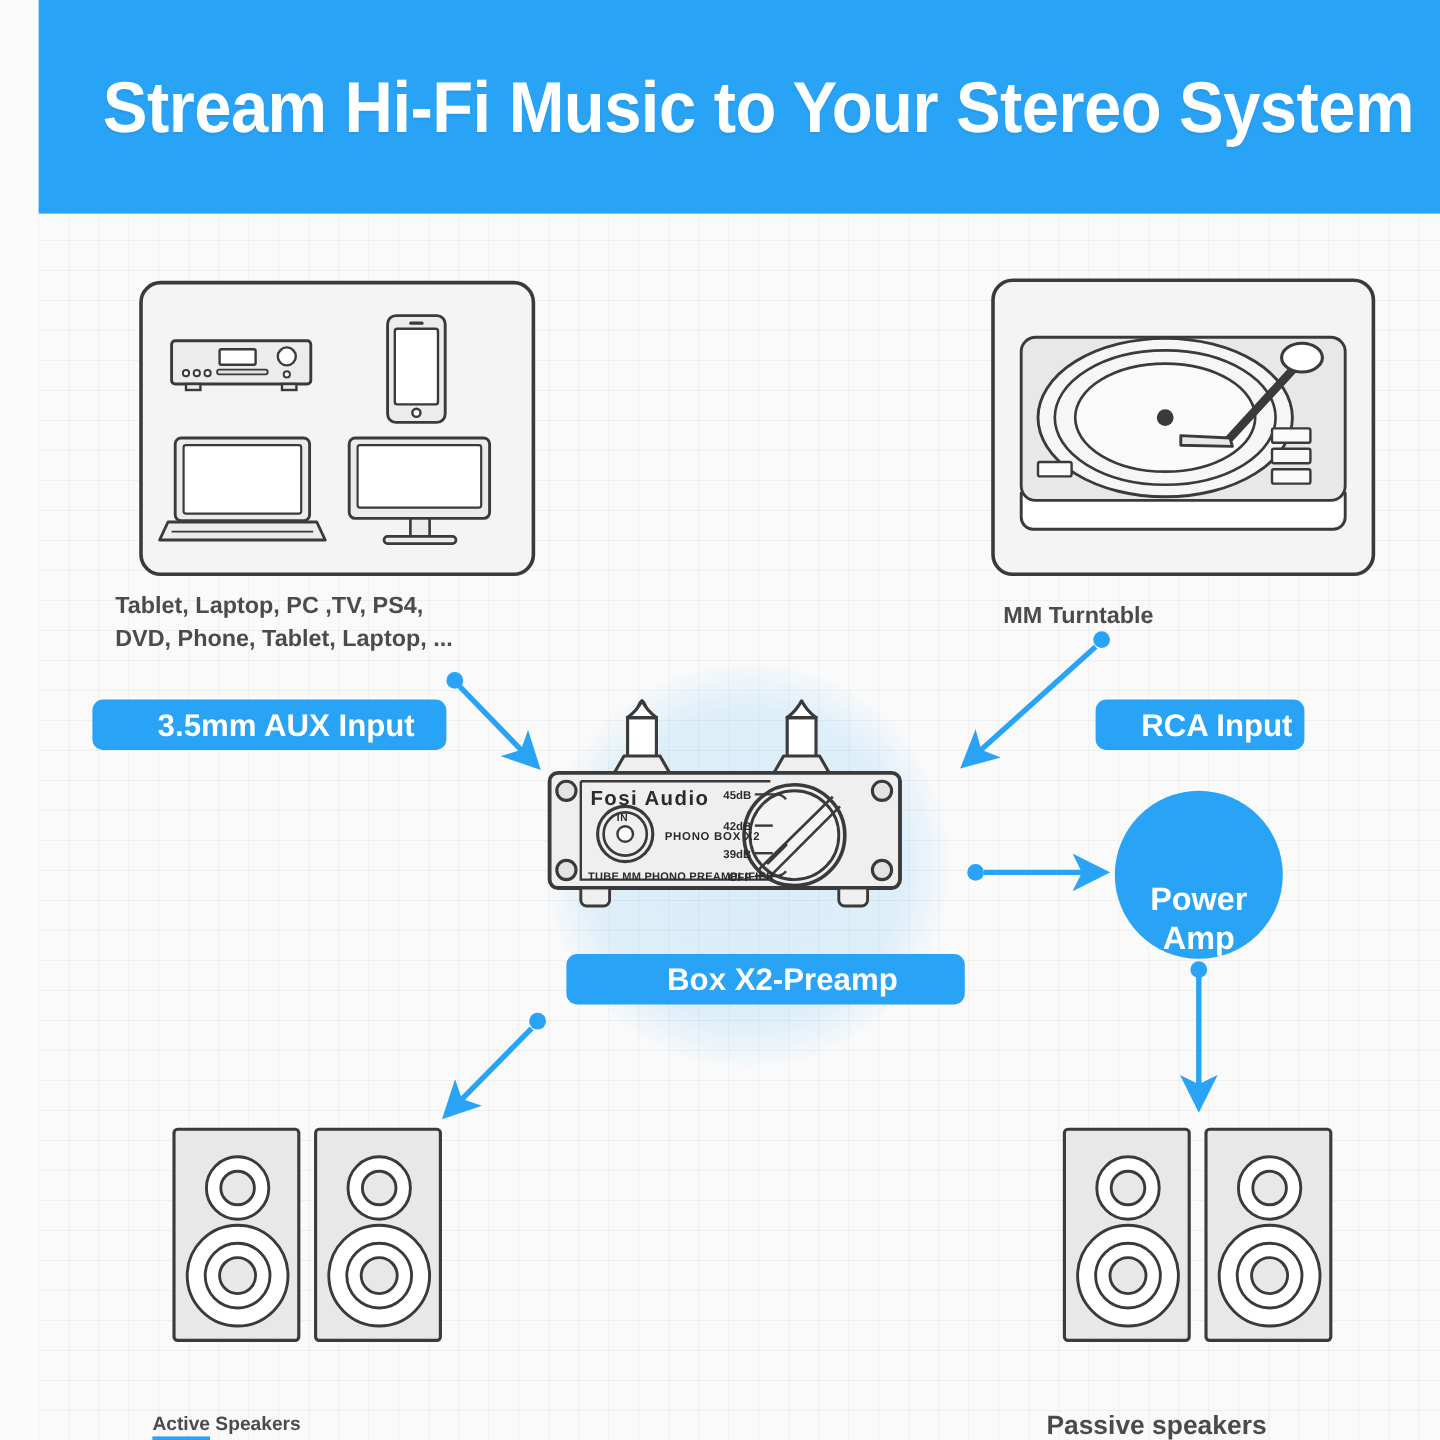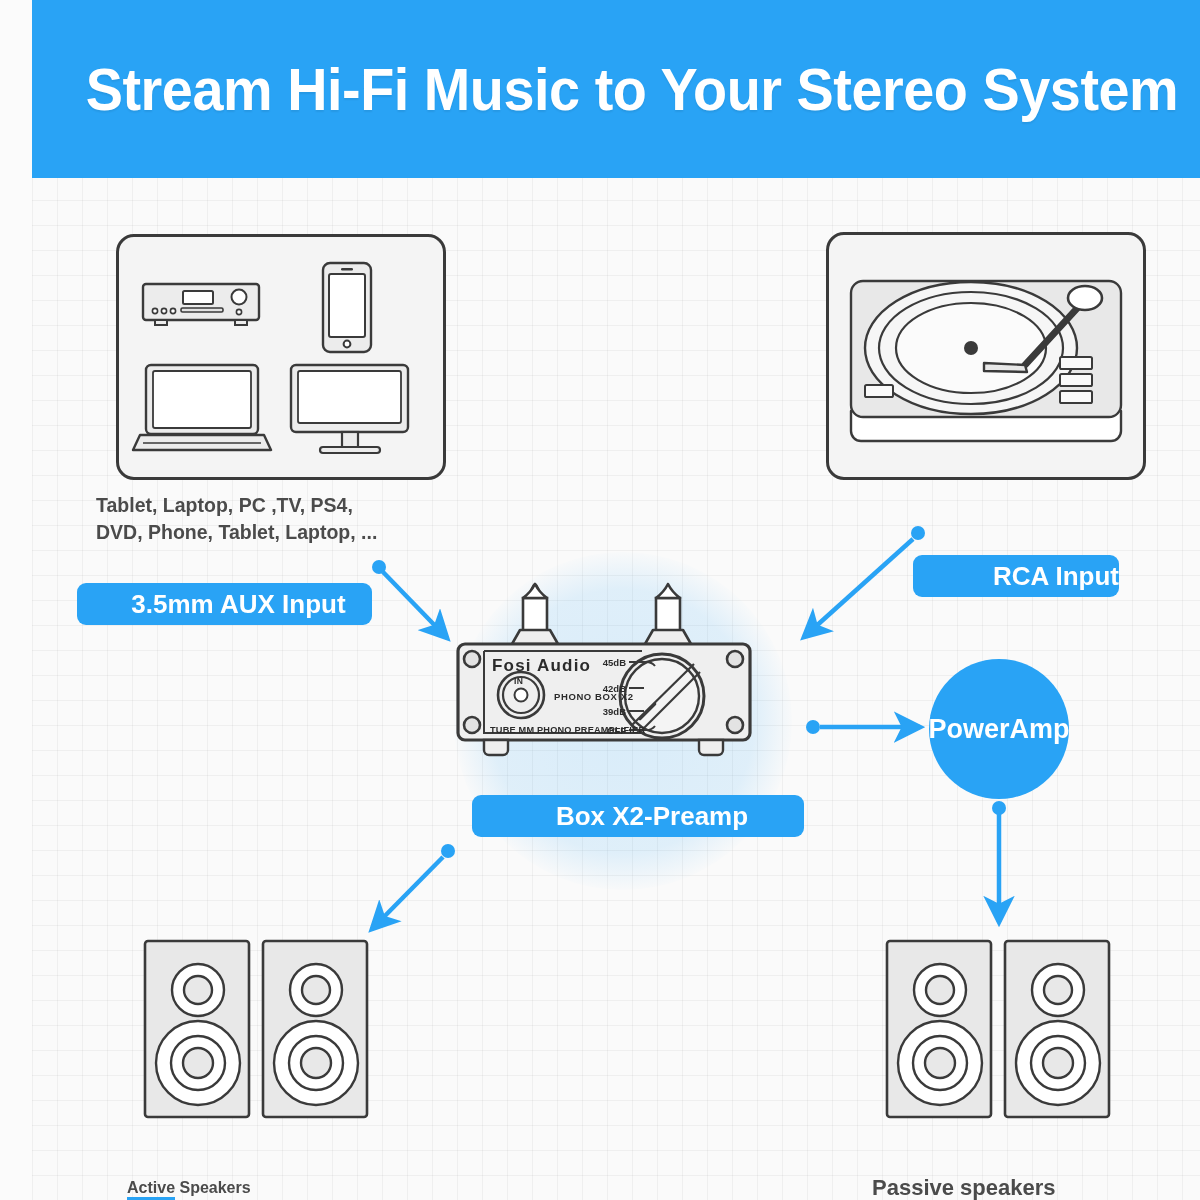--- a/index.html
+++ b/index.html
@@ -69,21 +69,21 @@
     box-sizing:border-box;
     white-space:nowrap;
     padding-left:28px;
   }
 
   
   #power-amp{
     position:absolute;left:897px;top:659px;width:140px;height:140px;
     background:#29a3f5;border-radius:50%;
     color:#fff;font-size:27px;font-weight:bold;
-    display:flex;flex-direction:row;align-items:center;justify-content:center;
+    display:flex;flex-direction:column;align-items:center;justify-content:flex-end;
     line-height:33px;text-align:center;
   }
 
   
   #glow{
     position:absolute;left:422px;top:552px;width:338px;height:338px;
     border-radius:50%;
     background:radial-gradient(circle, rgba(41,163,245,.16) 0%, rgba(41,163,245,.13) 55%, rgba(41,163,245,0) 72%);
   }
 
@@ -159,26 +159,27 @@
         <path d="M196 130 L155 128 L155 136 L198 137 Z" fill="#e8e8e8" stroke="#3a3a3a" stroke-width="2.4" stroke-linejoin="round"></path>
       </g>
 
       <rect x="231" y="122" width="32" height="12" rx="1.6" fill="#fafafa" stroke="#3a3a3a" stroke-width="2"></rect>
       <rect x="231" y="139" width="32" height="12" rx="1.6" fill="#fafafa" stroke="#3a3a3a" stroke-width="2"></rect>
       <rect x="231" y="156" width="32" height="12" rx="1.6" fill="#fafafa" stroke="#3a3a3a" stroke-width="2"></rect>
 
       <rect x="36" y="150" width="28" height="12" rx="1.6" fill="#fafafa" stroke="#3a3a3a" stroke-width="2"></rect>
     </svg>
   </div>
+  <div class="caption" style="left:804px;top:500px;width:300px;">MM Turntable</div>
 
   <div class="pill" style="left:45px;top:583px;width:295px;height:42px;">
     <span>3.5mm AUX Input</span>
   </div>
 
-  <div class="pill" style="left:881px;top:555px;width:206px;height:42px;justify-content:flex-end;">
+  <div class="pill" style="left:881px;top:583px;width:174px;height:42px;">
     <span>RCA Input</span>
   </div>
 
   <div class="pill" style="left:440px;top:795px;width:332px;height:42px;">
     <span>Box X2-Preamp</span>
   </div>
 
   <div id="power-amp">
     <span>Power</span>
     <span>Amp</span>

